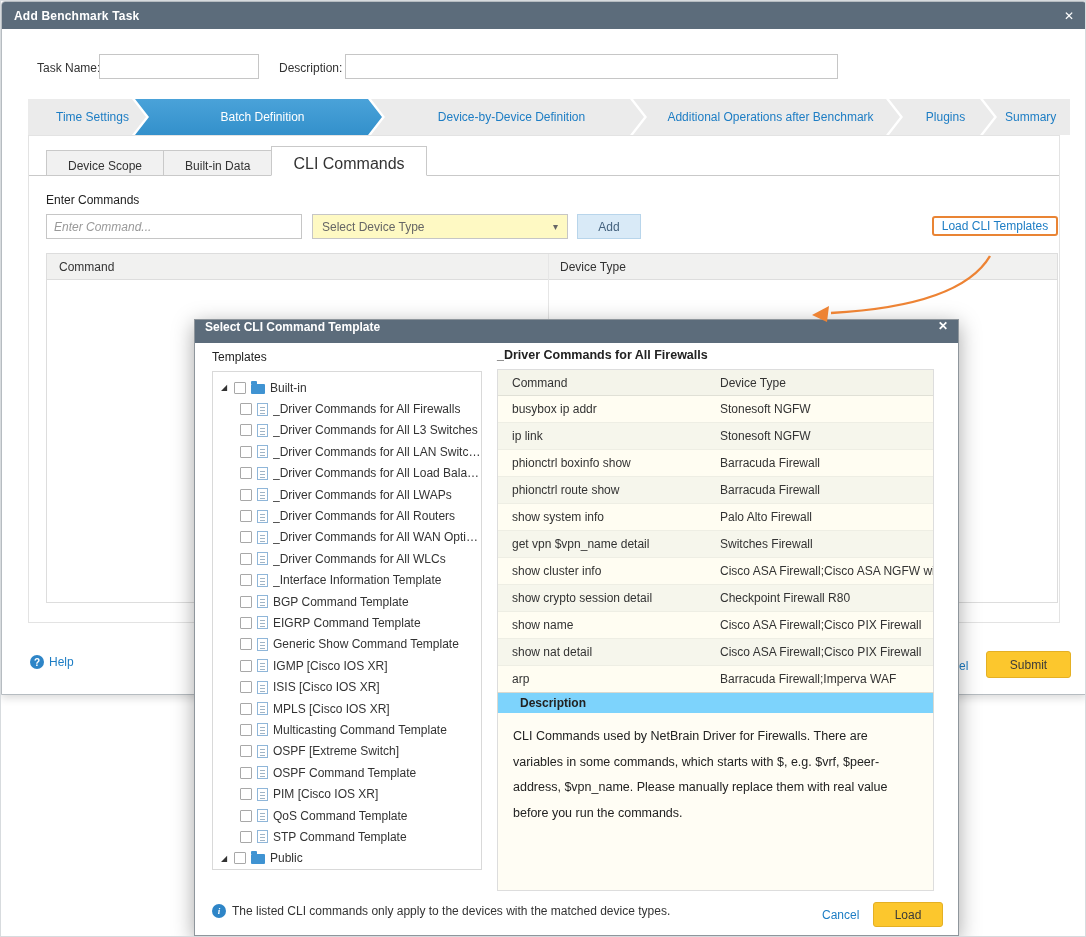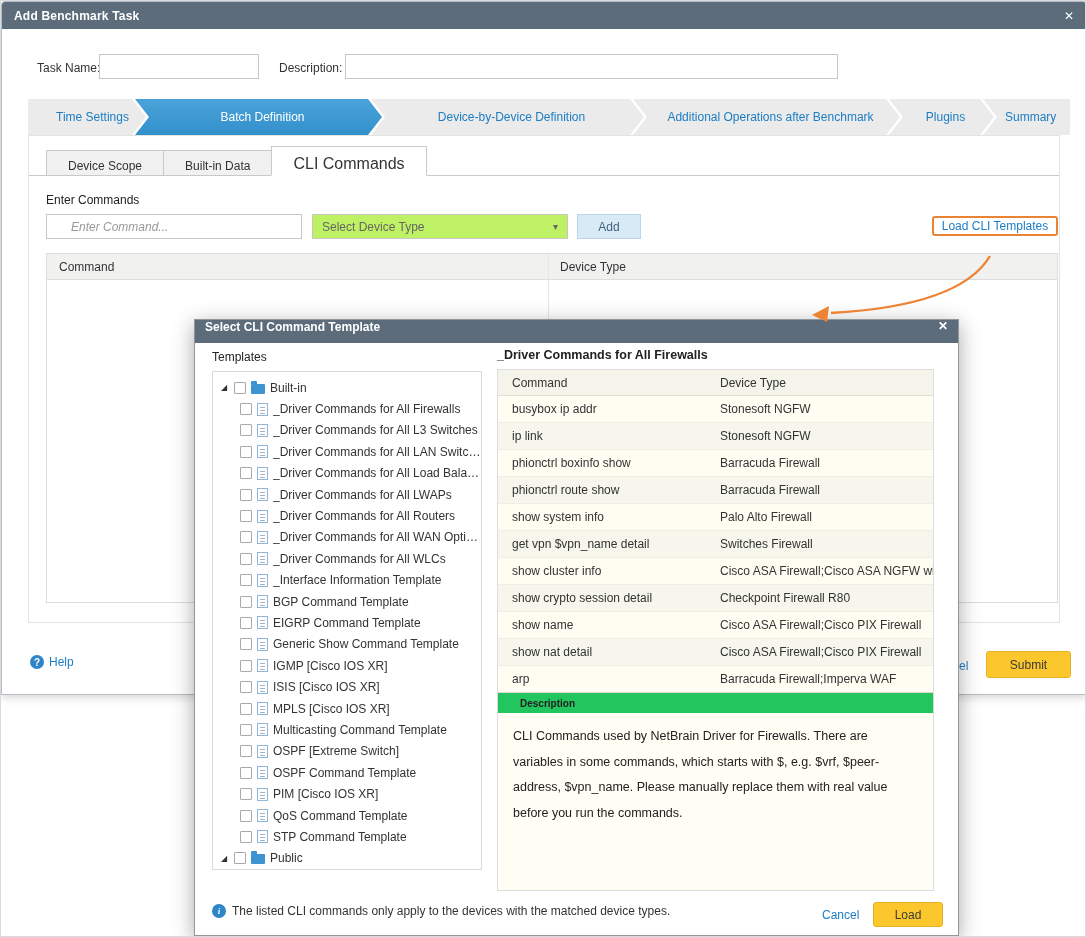--- a/index.html
+++ b/index.html
@@ -39,23 +39,23 @@
 
   
   .content-box { position:absolute; left:26px; top:133px; width:1032px; height:488px; border:1px solid #e3e3e3; background:#fff; }
   .subtabs { position:absolute; left:0; top:12px; right:0; height:28px; border-bottom:1px solid #c9c9c9; padding-left:17px;
              display:flex; align-items:flex-end; }
   .stab { height:26px; display:flex; padding:8px 21px; font-size:12px; color:#333; background:#f1f1f1;
           border:1px solid #c9c9c9; margin-right:-1px; margin-bottom:-1px; cursor:pointer; position:relative; }
   .stab.active { background:#fff; border-bottom-color:#fff; height:30px; font-size:16px; z-index:2; }
 
   .ec-label { position:absolute; left:17px; top:57px; font-size:12px; color:#222; }
-  .cmd-input { left:17px; top:78px; width:256px; position:absolute; height:25px; border:1px solid #c6c6c6; font-size:12px; padding:0 24px; font-family:inherit; }
+  .cmd-input { left:17px; top:78px; width:256px; position:absolute; height:25px; border:1px solid #c6c6c6; font-size:12px; padding:0 7px; font-family:inherit; }
   .cmd-input::placeholder { color:#999; font-style:italic; }
-  .dtype-select { position:absolute; left:283px; top:78px; width:256px; height:25px; border:1px solid #c6c6c6; background:#bef264;
+  .dtype-select { position:absolute; left:283px; top:78px; width:256px; height:25px; border:1px solid #c6c6c6; background:#fef9c3;
                   display:flex; align-items:center; padding:0 9px; font-size:12px; color:#666; cursor:pointer; }
   .dtype-select .chev { margin-left:auto; color:#666; font-size:10px; }
   .add-btn { position:absolute; left:548px; top:78px; width:64px; height:25px; background:#d9eaf7; border:1px solid #b8d5eb;
              color:#44627e; font-size:12px; display:flex; align-items:center; justify-content:center; cursor:pointer; }
   .load-btn { position:absolute; left:903px; top:80px; width:126px; height:20px; background:#fff; border:2px solid #e98434;
               border-radius:3px; color:#1d7dc4; font-size:12px; display:flex; align-items:center; justify-content:center; cursor:pointer; }
 
   .cmd-table { position:absolute; left:17px; top:117px; width:1012px; height:350px; border:1px solid #ddd; background:#fff; }
   .cmd-table .hdr { height:26px; background:#f1f1f0; border-bottom:1px solid #ddd; display:flex; align-items:center; font-size:12px; color:#333; }
   .cmd-table .hdr .c1 { width:501px; padding-left:12px; }
@@ -96,22 +96,22 @@
 
   .detail-title { position:absolute; left:302px; top:28px; font-size:12.5px; font-weight:bold; color:#222; }
   .dtable { position:absolute; left:302px; top:49px; width:437px; border:1px solid #ddd; background:#fff; font-size:12px; }
   .dhdr { display:flex; height:26px; background:#f4f4ea; border-bottom:1px solid #e0e0d6; align-items:center; color:#333; }
   .dc1 { flex:0 0 222px; padding-left:14px; white-space:nowrap; overflow:hidden; }
   .dc2 { flex:1 1 auto; padding-right:6px; white-space:nowrap; overflow:hidden; }
   .drow { display:flex; height:27px; align-items:center; border-bottom:1px solid #eeeee4; color:#333; cursor:pointer; }
   .drow:nth-child(odd) { background:#fffdf2; }
   .drow:nth-child(even) { background:#f6f6ec; }
 
-  .desc-hdr { position:absolute; left:302px; top:372px; width:437px; height:22px; background:#22c55e; border:1px solid #d9d9d0;
-              display:flex; align-items:center; padding-left:22px; font-size:10px; font-weight:bold; color:#222; }
+  .desc-hdr { position:absolute; left:302px; top:372px; width:437px; height:22px; background:#7dd3fc; border:1px solid #d9d9d0;
+              display:flex; align-items:center; padding-left:22px; font-size:12px; font-weight:bold; color:#222; }
   .desc-body { position:absolute; left:302px; top:393px; width:437px; height:178px; border:1px solid #ddd; border-top:none;
                background:#fffdf4; padding:11px 15px; font-size:12.5px; color:#222; line-height:2.05; }
 
   .mnote { position:absolute; left:17px; top:584px; display:flex; align-items:center; gap:6px; font-size:12px; color:#333; }
   .iicon { font-style:italic; font-family:"Liberation Serif",serif; font-size:9px; }
   .mcancel { position:absolute; left:627px; top:588px; font-size:12px; color:#1d7dc4; cursor:pointer; }
   .mload { position:absolute; left:678px; top:582px; width:70px; height:25px; }
 </style>
 </head>
 <body>

